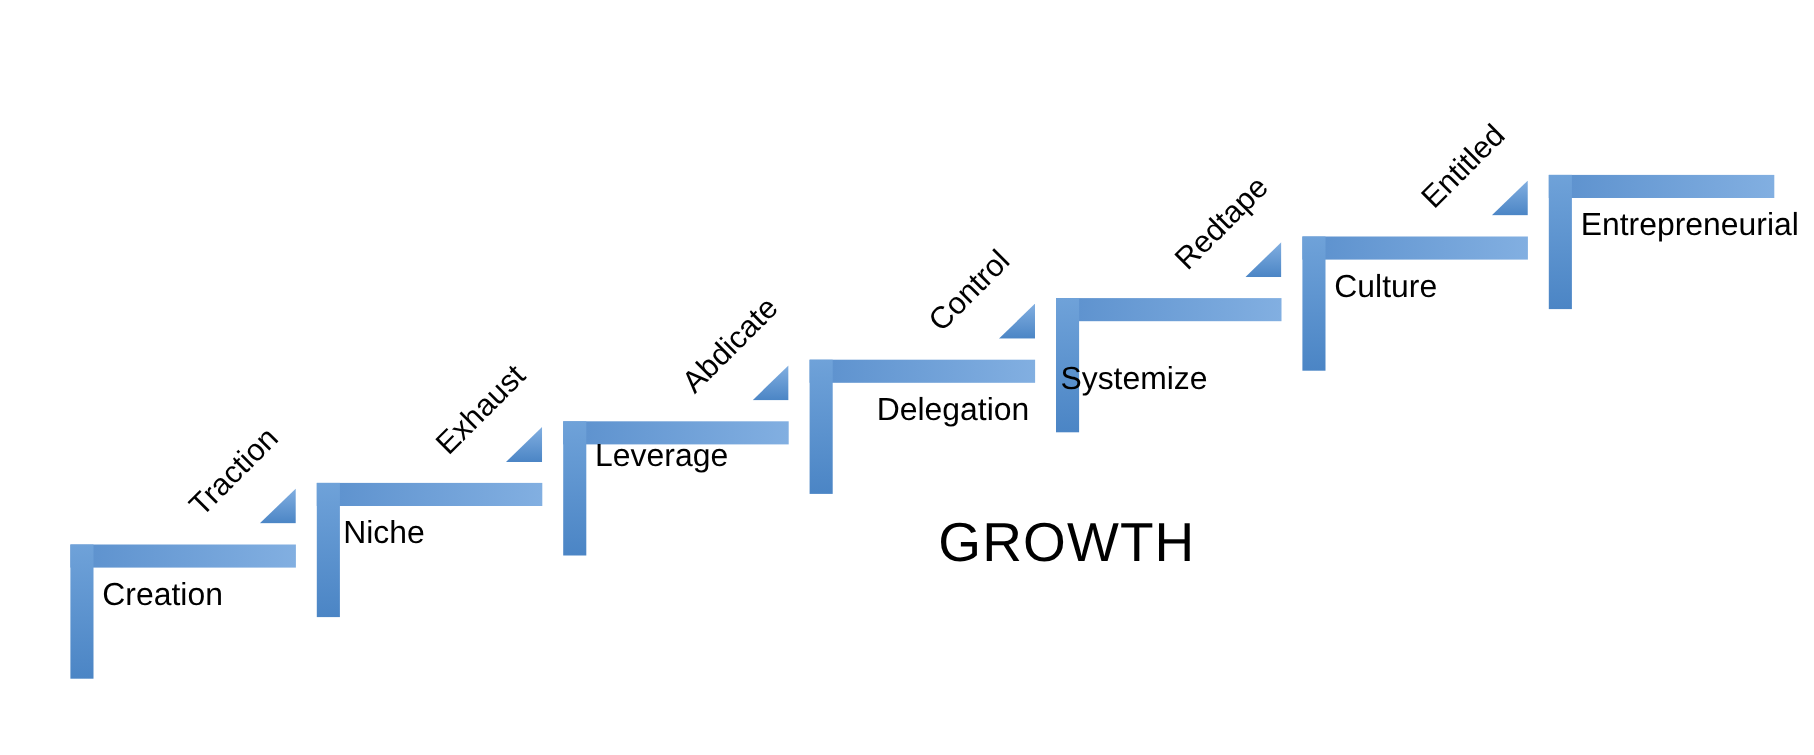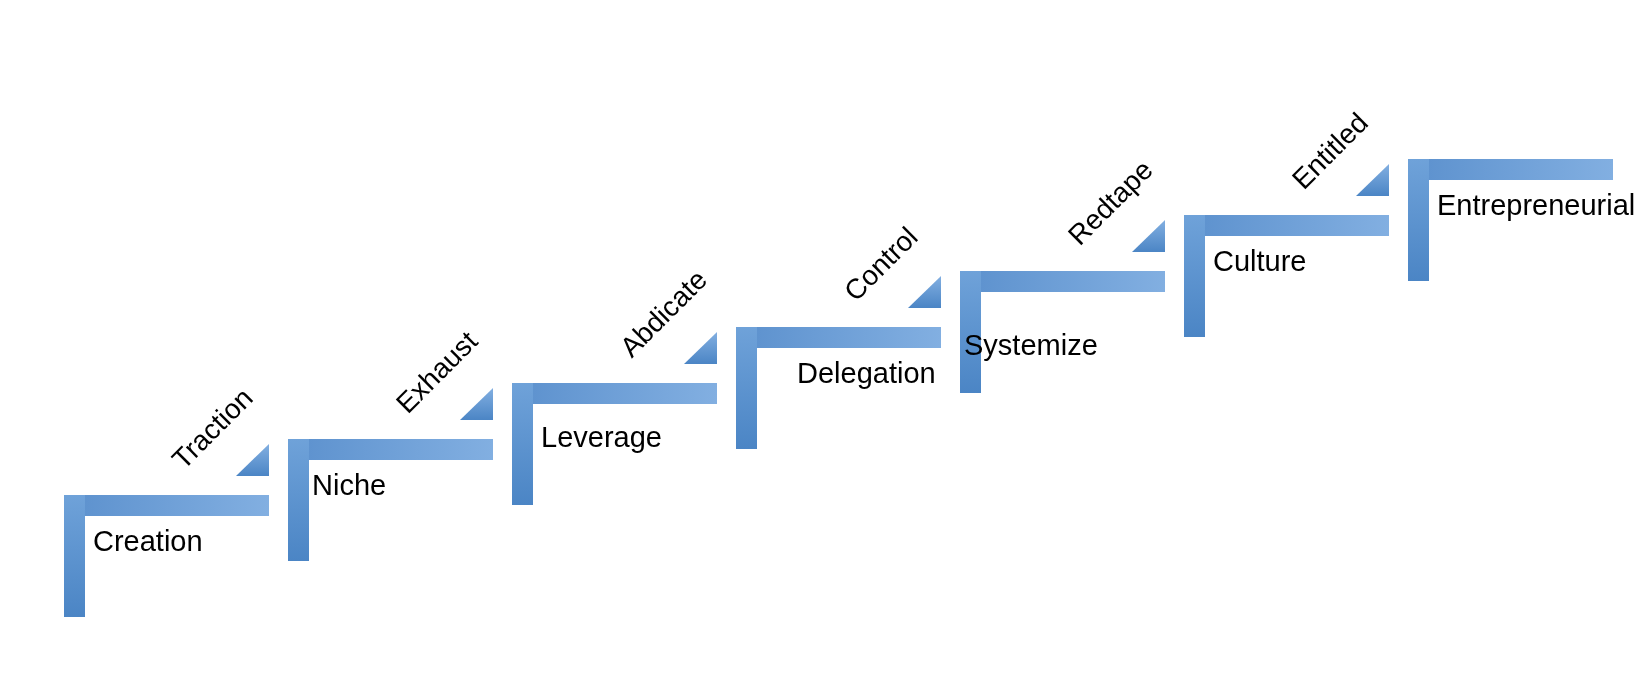--- a/index.html
+++ b/index.html
@@ -56,35 +56,36 @@
     width: 33px;
     height: 32px;
     background: linear-gradient(to bottom, var(--bar-light, #7ca9dd), var(--bar-dark2, #4b85c5));
     clip-path: polygon(100% 0, 100% 100%, 0 100%);
   }
 </style>
 </head>
 <body>
 
 <div id="diagram-canvas" style="--bg: #ffffff; --text: #000000; --bar-light: #82afe1; --bar-mid: #6fa2d9; --bar-dark: #5b90cd; --bar-dark2: #4b85c5;">
+  <div class="big-title" style="left:853px; top:468px;">GROWTH</div>
   <div id="steps-layer">
       <div>
         <div class="bar-h" style="left: 64px; top: 495px; width: 205px;"></div>
         <div class="bar-v" style="left: 64px; top: 495px; height: 122px;"></div>
         <div class="stage-label" style="left: 93px; top: 524px;">Creation</div>
       </div>
       <div>
         <div class="bar-h" style="left: 288px; top: 439px; width: 205px;"></div>
         <div class="bar-v" style="left: 288px; top: 439px; height: 122px;"></div>
         <div class="stage-label" style="left: 312px; top: 468px;">Niche</div>
       </div>
       <div>
         <div class="bar-h" style="left: 512px; top: 383px; width: 205px;"></div>
         <div class="bar-v" style="left: 512px; top: 383px; height: 122px;"></div>
-        <div class="stage-label" style="left: 541px; top: 420px; text-align: right;">Leverage</div>
+        <div class="stage-label" style="left: 541px; top: 398px; text-align: right;">Leverage</div>
       </div>
       <div>
         <div class="bar-h" style="left: 736px; top: 327px; width: 205px;"></div>
         <div class="bar-v" style="left: 736px; top: 327px; height: 122px;"></div>
         <div class="stage-label" style="left: 765px; top: 356px; margin-left: 32px;">Delegation</div>
       </div>
       <div>
         <div class="bar-h" style="left: 960px; top: 271px; width: 205px;"></div>
         <div class="bar-v" style="left: 960px; top: 271px; height: 122px;"></div>
         <div class="stage-label" style="left: 964px; top: 300px; margin-top: 28px;">Systemize</div>

